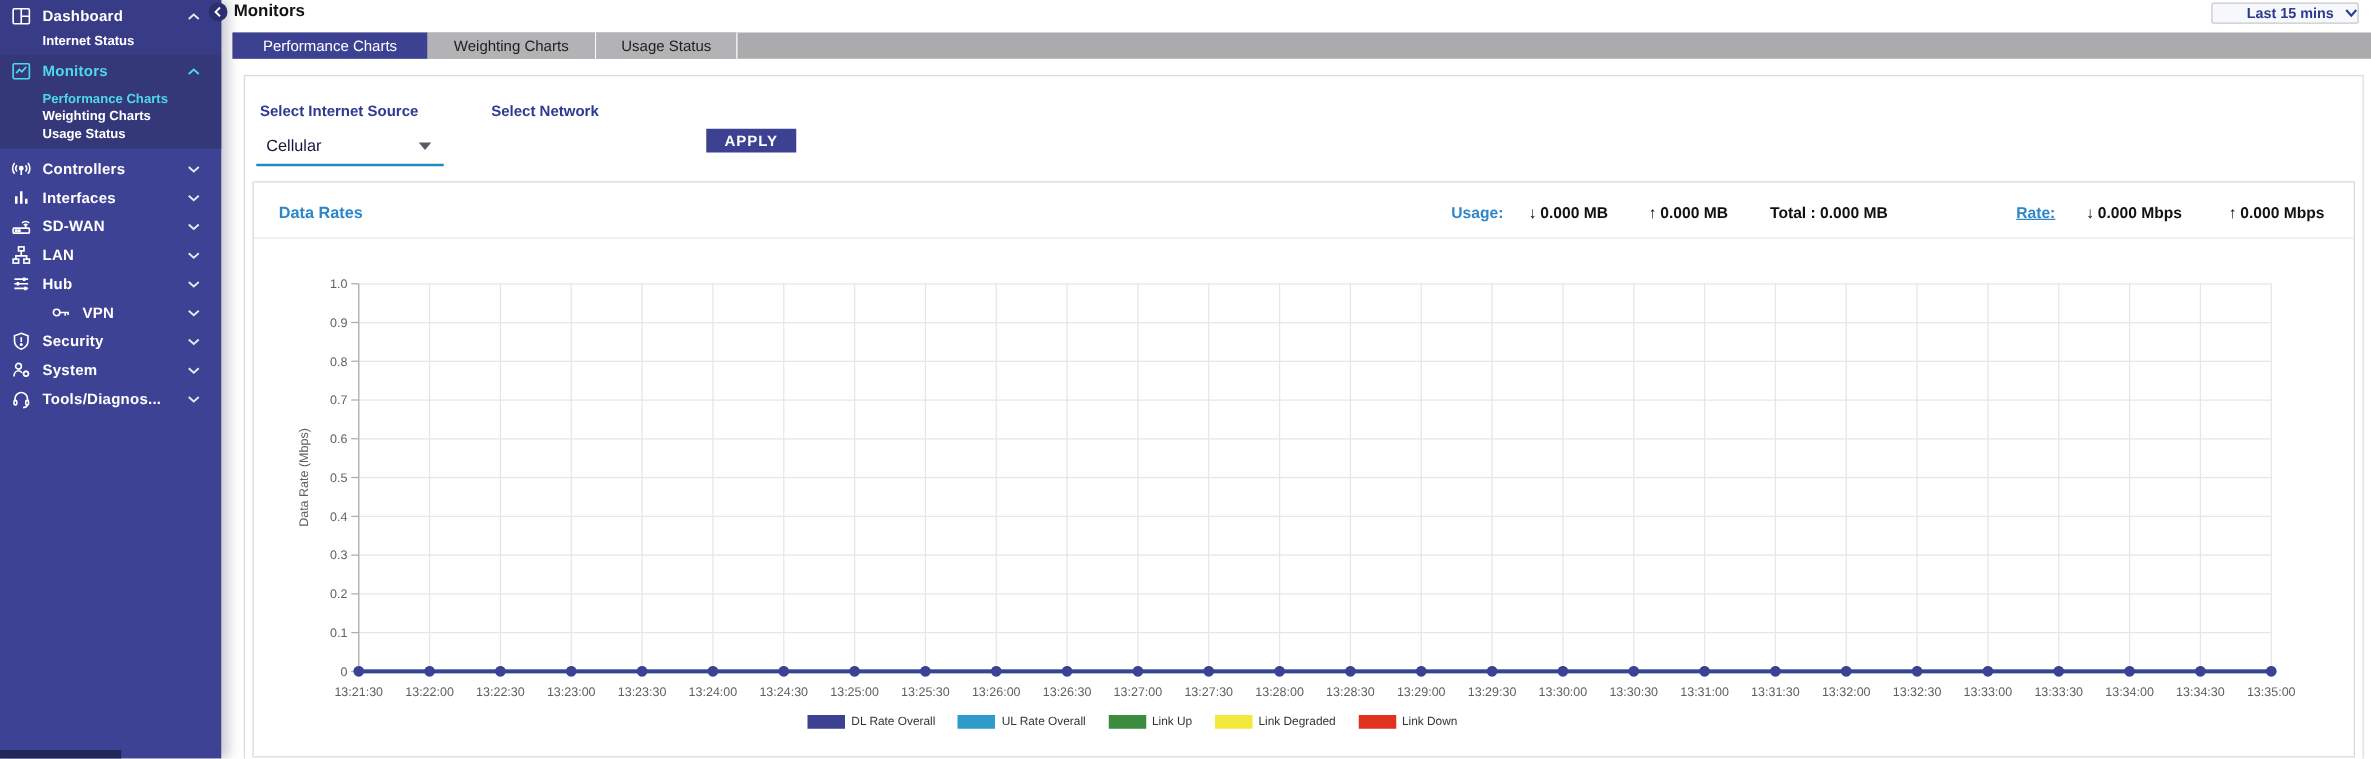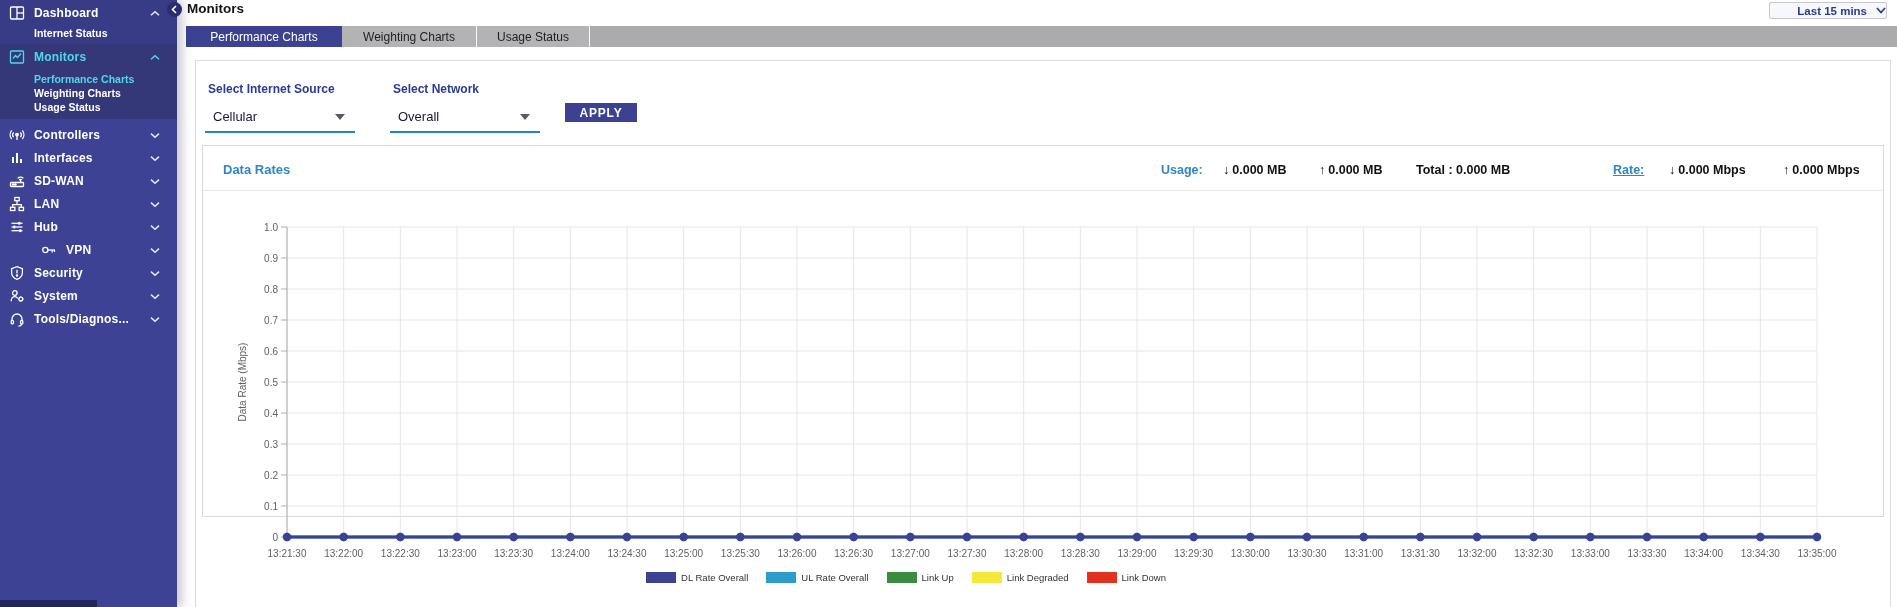--- a/index.html
+++ b/index.html
@@ -43,21 +43,21 @@
   .f-label { position:absolute; top:82px; font-size:12px; font-weight:700; color:#2D3A8F; }
   .dropdown { position:absolute; top:102px; height:31px; border-bottom:2px solid #2187C0;
               display:flex; align-items:center; cursor:pointer; background:#fff; }
   .dropdown .val { margin-left:8px; font-size:13px; color:#16163a; }
   .dropdown .tri { position:absolute; right:10px; width:0; height:0;
                    border-left:5px solid transparent; border-right:5px solid transparent; border-top:6px solid #5a5a66; }
   .apply-btn { position:absolute; left:565px; top:103px; width:72px; height:19px; background:#3D4191;
                color:#fff; font-size:12px; font-weight:700; letter-spacing:.8px; border:none;
                display:flex; align-items:center; justify-content:center; cursor:pointer; }
 
-  .chart-card { position:absolute; left:202px; top:145px; width:1682px; height:372px;
+  .chart-card { position:absolute; left:202px; top:145px; width:1682px; height:461px;
                 background:#fff; border:1px solid #D9D9D9; }
   .card-header { position:absolute; left:0; top:0; width:100%; height:45px; border-bottom:1px solid #E9E9E9; }
   .card-title { position:absolute; left:20px; top:16px; font-size:13px; font-weight:700; color:#2E86C8; }
   .stat { position:absolute; top:17px; font-size:12.5px; font-weight:700; color:#111; white-space:nowrap; }
   .stat.lbl { color:#2E86C8; }
   .stat .arr { font-weight:400; margin-right:3px; }
 
   .chart-svg { position:absolute; left:0; top:0; width:1897px; height:607px; pointer-events:none; z-index:3; }
   .legend { position:absolute; left:202px; top:572px; width:1408px; display:flex; justify-content:center; gap:18px; z-index:4; }
   .legend-item { display:flex; align-items:center; gap:5px; cursor:pointer; }
@@ -295,24 +295,20 @@
       <div class="tab" style="width: 113px;">Usage Status</div>
     </div>
 
   <section class="outer-panel"></section>
 
   <div class="f-label" style="left:208px;">Select Internet Source</div>
   <div class="f-label" style="left:393px;">Select Network</div>
 
   <div class="dropdown" style="left:205px; width:150px;">
     <span class="val">Cellular</span>
-    <span class="tri"></span>
-  </div>
-  <div class="dropdown" style="left:390px; width:150px;">
-    <span class="val">Overall</span>
     <span class="tri"></span>
   </div>
 
   <button class="apply-btn">APPLY</button>
 
   <section class="chart-card">
     <div class="card-header">
       <span class="card-title">Data Rates</span>
       <span class="stat lbl" style="left:958px;">Usage:</span>
       <span class="stat" style="left:1020px;"><span class="arr">↓</span><span>0.000 MB</span></span>

